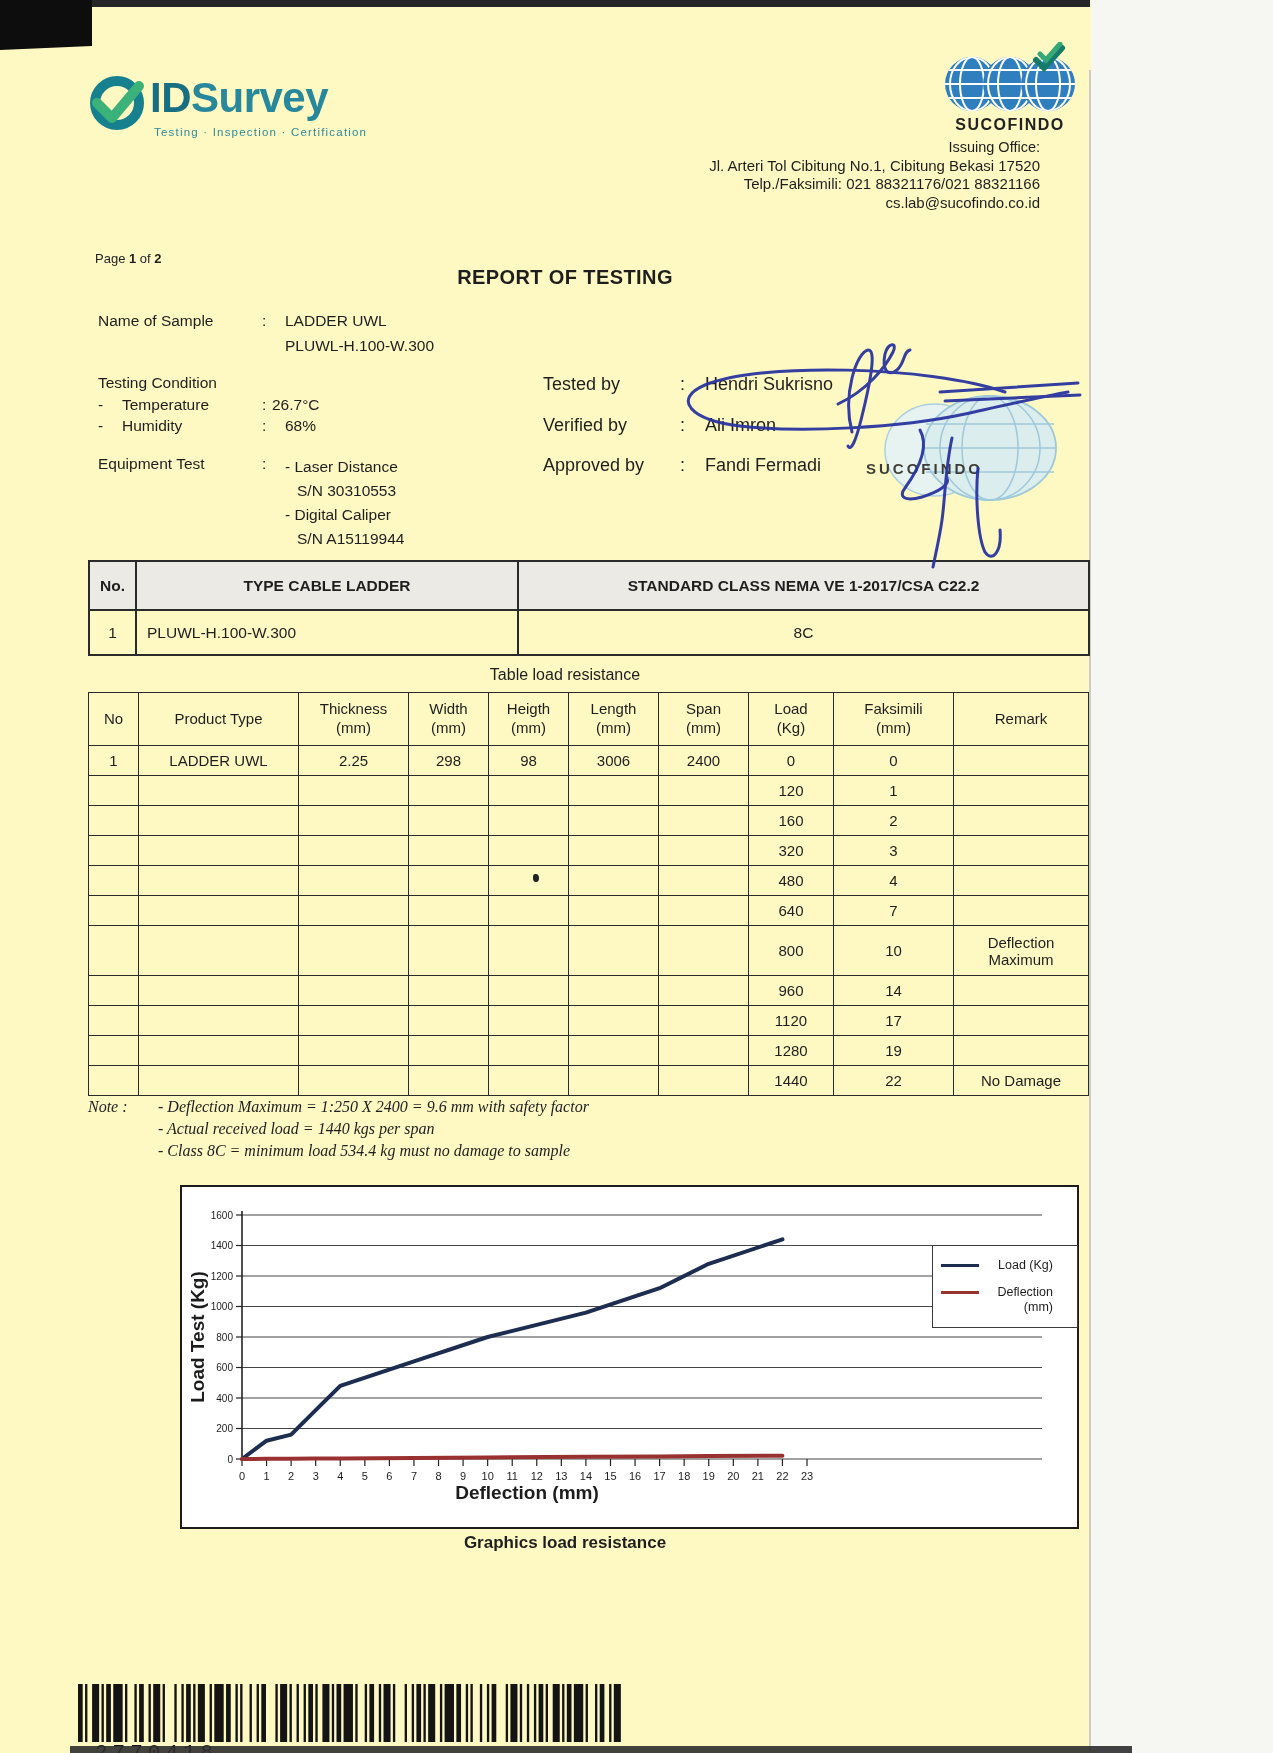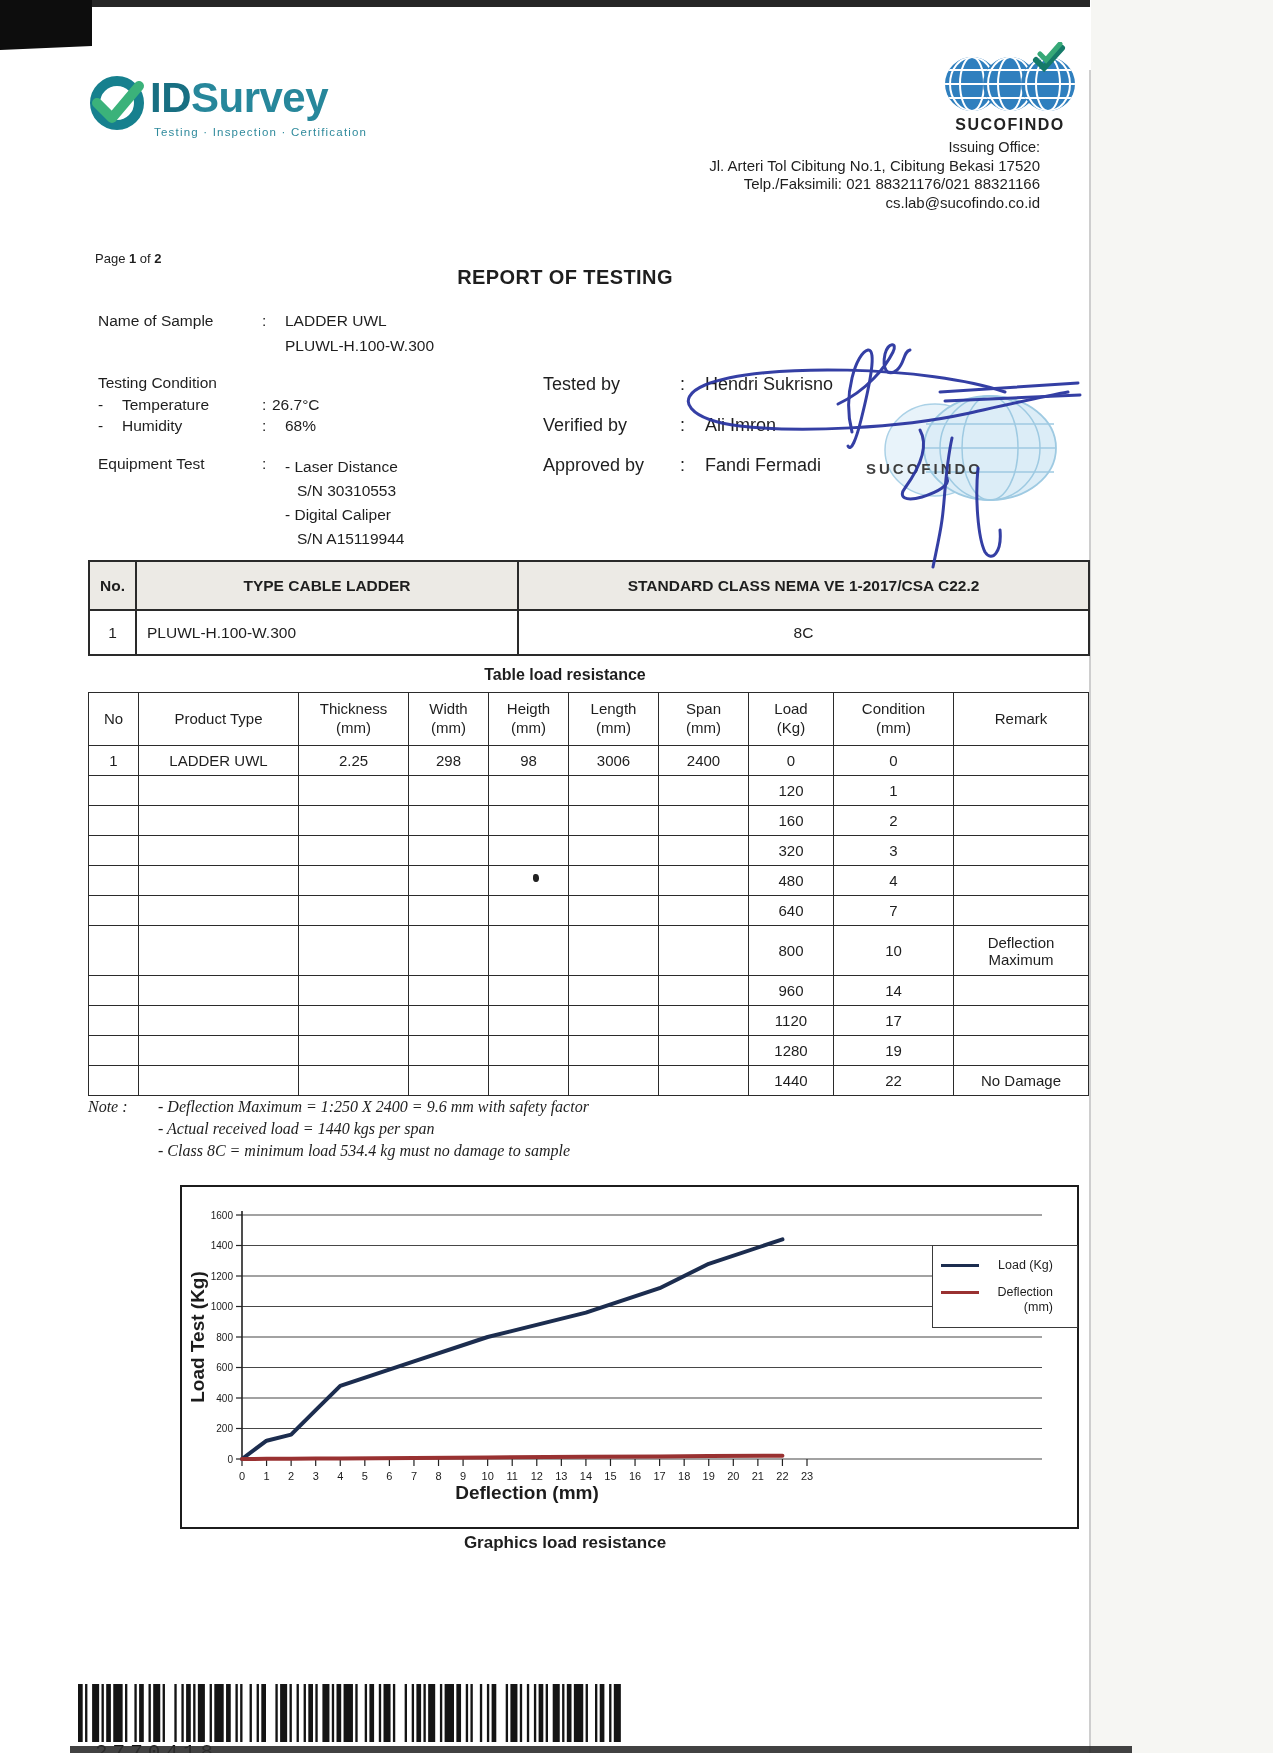--- a/index.html
+++ b/index.html
@@ -1,16 +1,16 @@
 <!DOCTYPE html>
 <html><head>
 <meta charset="utf-8">
 <style>
   html,body{margin:0;padding:0;background:#9a9a9a;}
-  .page{position:relative;width:1273px;height:1753px;background:#ffffff;overflow:hidden;
+  .page{position:relative;width:1273px;height:1753px;background:#fef9c3;overflow:hidden;
         font-family:"Liberation Sans",sans-serif;color:#1e1e1e;margin:0 auto;}
   .abs{position:absolute;}
   .rightpaper{left:1091px;top:0;width:182px;height:1753px;background:#f6f6f3;}
   .crease{left:1089px;top:70px;width:2px;height:1683px;background:#c2c2c2;opacity:.8;}
   .topstrip{left:0;top:0;width:1090px;height:7px;background:#262626;}
   .cornerblob{left:0;top:0;width:92px;height:50px;background:#0d0d0d;transform:skewY(-2.5deg);transform-origin:left top;}
   .bottomstrip{left:70px;top:1746px;width:1062px;height:7px;background:#2e2e2e;opacity:.9;z-index:6;}
 
   
   .brand{left:150px;top:74px;font-weight:700;font-size:42px;letter-spacing:-.5px;}
@@ -31,21 +31,21 @@
 
   
   table{border-collapse:collapse;table-layout:fixed;}
   .class-table{left:88px;top:560px;width:1000px;font-size:15.5px;}
   .class-table th,.class-table td{border:2px solid #2a2a2a;padding:0 10px;}
   .class-table th{background:#eceae5;font-weight:700;height:47px;}
   .class-table td{height:43px;}
   .ct-c{text-align:center;} .ct-l{text-align:left;padding-left:14px;}
 
   
-  .lt-caption{left:65px;top:666px;width:1000px;text-align:center;font-weight:700;font-size:16px;}
+  .lt-caption{left:65px;top:666px;width:1000px;text-align:center;font-weight:400;font-size:16px;}
   .load-table{left:88px;top:692px;width:1000px;font-size:15px;}
   .load-table th,.load-table td{border:1.5px solid #2b2b2b;padding:2px 4px;text-align:center;font-weight:400;}
   .load-table th{height:48px;line-height:1.25;}
   .load-table td{height:24px;}
 
   .notes{left:88px;top:1096px;font-style:italic;font-size:16px;line-height:22px;font-family:Liberation Serif, serif;}
   .notes .nrow{display:flex;}
   .notes .nlabel{width:70px;flex:none;}
 
   
@@ -267,21 +267,21 @@
           </th>
           <th>
             <div>Span</div>
             <div>(mm)</div>
           </th>
           <th>
             <div>Load</div>
             <div>(Kg)</div>
           </th>
           <th>
-            <div>Condition</div>
+            <div>Faksimili</div>
             <div>(mm)</div>
           </th>
           <th>
             <div>Remark</div>
           </th>
         </tr>
       </thead>
     <tbody id="load-tbody">
         <tr style="height: 30px;">
           <td>1</td>

